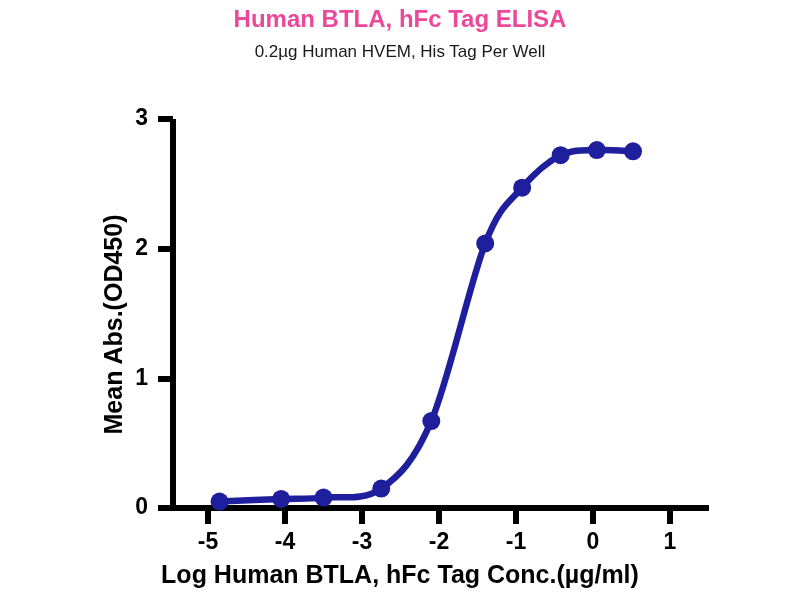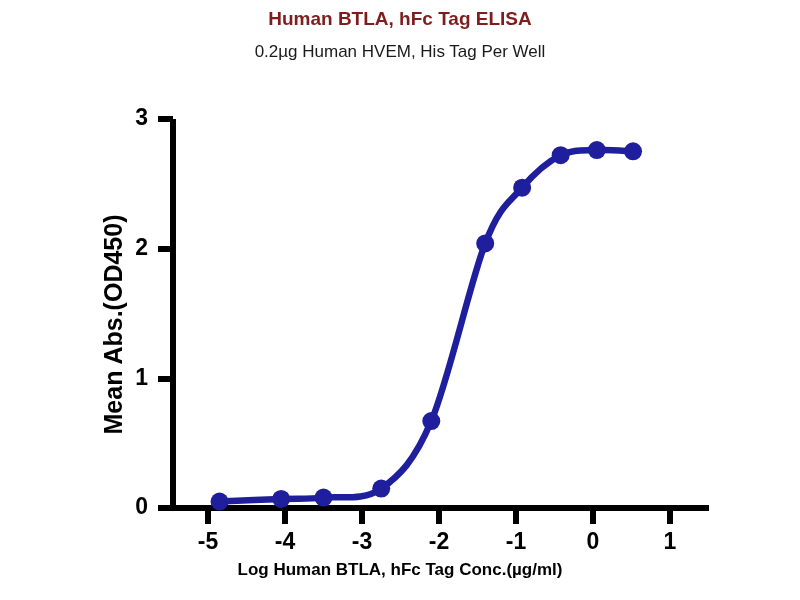--- a/index.html
+++ b/index.html
@@ -21,23 +21,23 @@
   }
   
   #title-block {
     position: absolute;
     left: 0;
     top: 4px;
     width: 800px;
     text-align: center;
   }
   #chart-title {
-    font-size: 19px;
+    font-size: 24px;
     font-weight: bold;
-    color: #7f1d1d;
+    color: #ec4899;
     letter-spacing: 0px;
     line-height: 30px;
     white-space: nowrap;
   }
   #chart-subtitle {
     font-size: 17px;
     font-weight: normal;
     color: #1a1a1a;
     line-height: 30px;
     margin-top: 3px;
@@ -69,21 +69,21 @@
     font-weight: bold;
     color: #000000;
     white-space: nowrap;
   }
   #x-axis-title {
     position: absolute;
     left: 0;
     top: 560px;
     width: 800px;
     text-align: center;
-    font-size: 17px;
+    font-size: 25px;
     font-weight: bold;
     color: #000000;
     white-space: nowrap;
   }
   .tick-label {
     position: absolute;
     font-size: 23px;
     font-weight: bold;
     color: #000000;
     white-space: nowrap;

